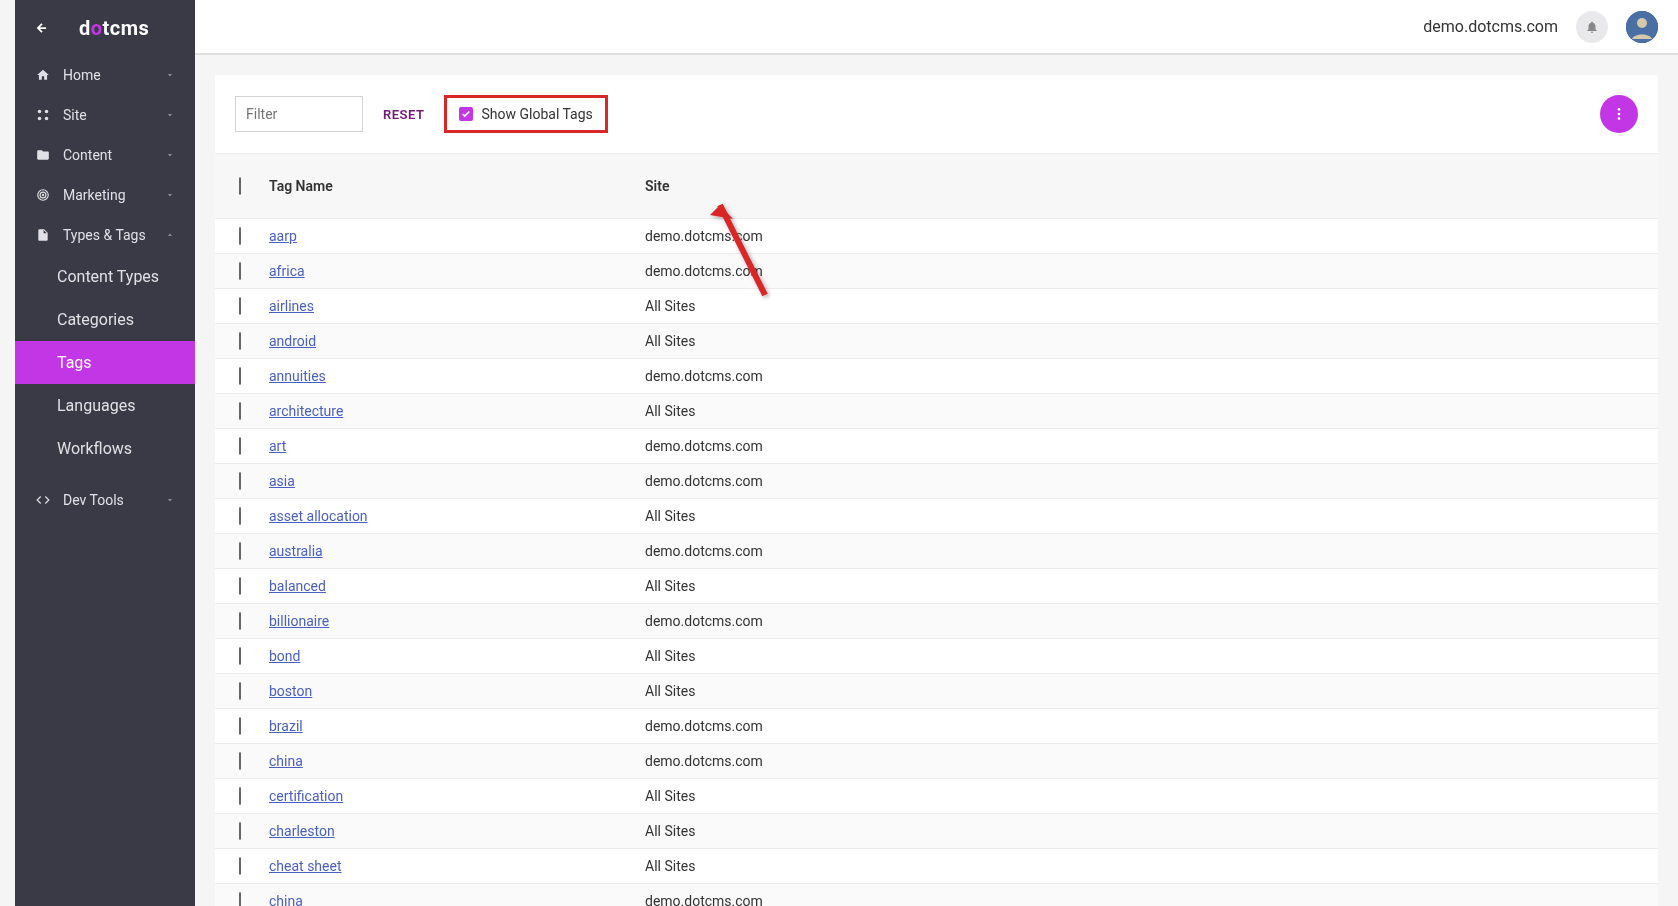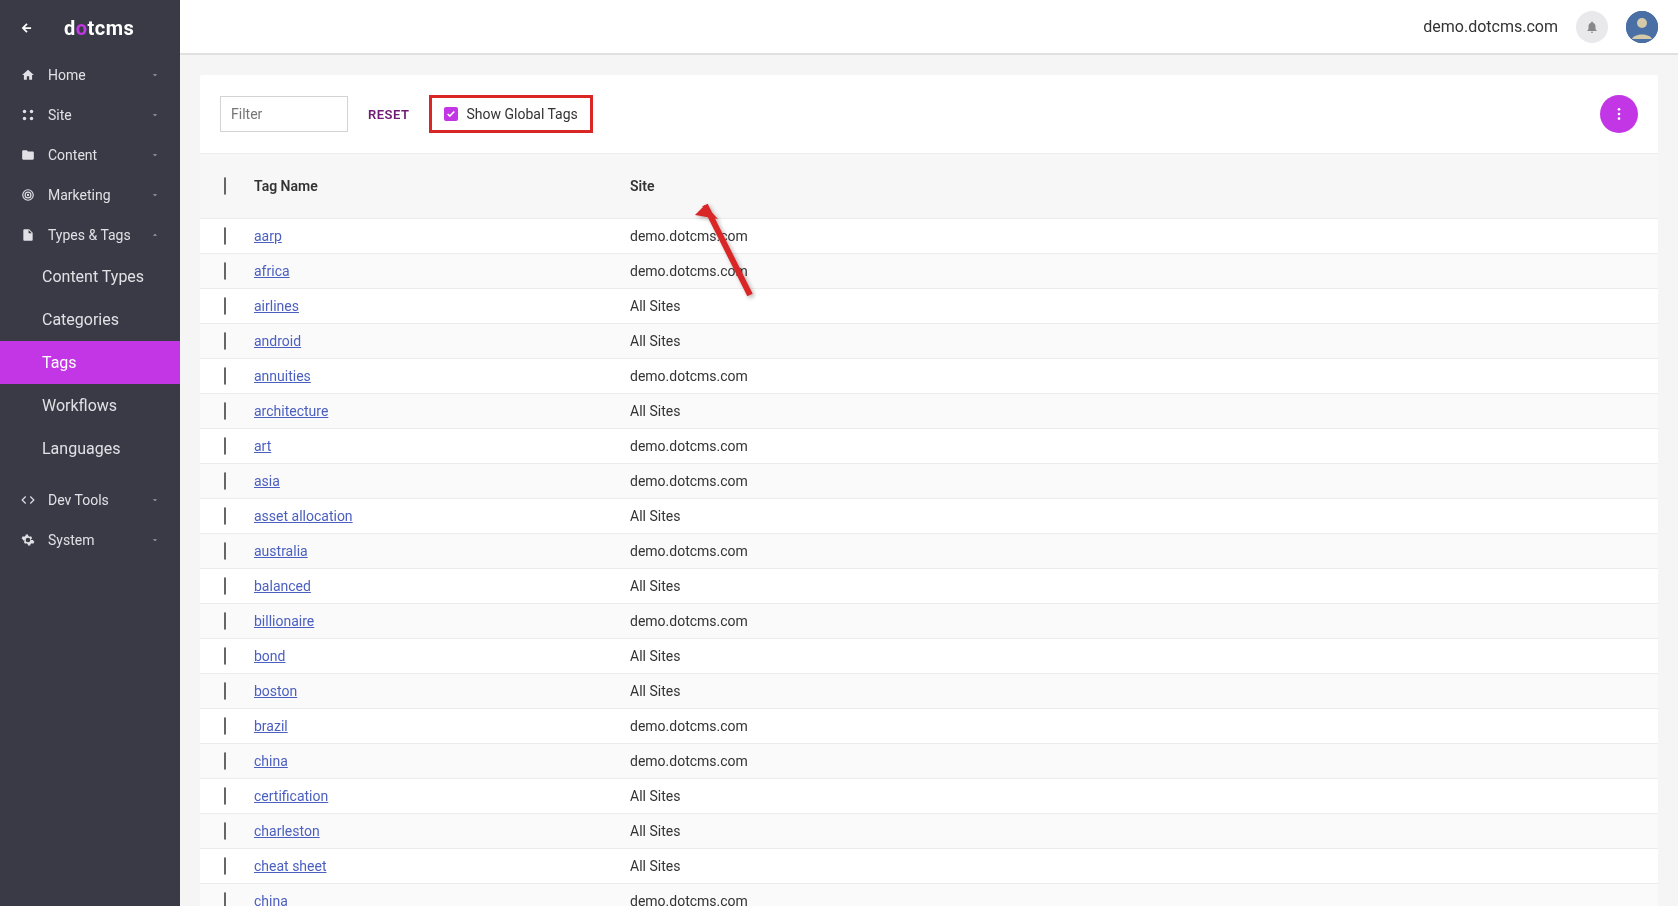--- a/index.html
+++ b/index.html
@@ -1,18 +1,18 @@
 <!DOCTYPE html>
 <html><head>
 <meta charset="utf-8">
 <style>
 * { margin: 0; padding: 0; box-sizing: border-box; font-family: -apple-system, BlinkMacSystemFont, "Segoe UI", Roboto, sans-serif; }
 body { background: #f5f5f5; width: 1678px; height: 906px; overflow: hidden; }
 
-.app { display: flex; height: 100%; }
+.app { display: flex; height: 100%; margin-left: 15px; }
 
 
 .sidebar { width: 180px; background: #3a3a47; color: #fff; display: flex; flex-direction: column; }
 .sidebar-top { height: 55px; display: flex; align-items: center; padding: 0 20px; gap: 30px; }
 .back-btn { color: #fff; cursor: pointer; }
 .logo { font-size: 20px; font-weight: 700; letter-spacing: 0.5px; color: #fff; }
 .logo .dot { color: #c336e5; }
 
 .nav-item { display: flex; align-items: center; padding: 12px 20px; color: #e0e0e5; font-size: 14px; cursor: pointer; gap: 12px; }
 .nav-item .icon { width: 16px; display: inline-flex; align-items: center; justify-content: center; }
@@ -139,45 +139,32 @@
       <span class="chevron">
           <svg width="10" height="10" viewBox="0 0 24 24" fill="currentColor">
             <path d="M7 14l5-5 5 5z"></path>
           </svg>
         </span>
     </div>
 
     <div class="nav-subitem">Content Types</div>
     <div class="nav-subitem">Categories</div>
     <div class="nav-subitem active">Tags</div>
+    <div class="nav-subitem">Languages</div>
     <div class="nav-subitem">Workflows</div>
-    <div class="nav-subitem">Languages</div>
 
     <div style="height:10px"></div>
     <div class="nav-item">
       <span class="icon">
           <svg width="14" height="14" viewBox="0 0 24 24" fill="none" stroke="currentColor" stroke-width="2">
             <polyline points="16 18 22 12 16 6"></polyline>
             <polyline points="8 6 2 12 8 18"></polyline>
           </svg>
         </span>
       <span>Dev Tools</span>
-      <span class="chevron">
-          <svg width="10" height="10" viewBox="0 0 24 24" fill="currentColor">
-            <path d="M7 10l5 5 5-5z"></path>
-          </svg>
-        </span>
-    </div>
-    <div class="nav-item">
-      <span class="icon">
-          <svg width="14" height="14" viewBox="0 0 24 24" fill="currentColor">
-            <path d="M12 8a4 4 0 100 8 4 4 0 000-8zm9 4a7.5 7.5 0 01-.1 1.3l2.1 1.6-2 3.5-2.5-1a7.5 7.5 0 01-2.2 1.3l-.4 2.6h-4l-.4-2.6a7.5 7.5 0 01-2.2-1.3l-2.5 1-2-3.5 2.1-1.6A7.5 7.5 0 013 12c0-.4 0-.9.1-1.3L1 9.1l2-3.5 2.5 1A7.5 7.5 0 017.7 5.3L8.1 2.7h4l.4 2.6a7.5 7.5 0 012.2 1.3l2.5-1 2 3.5-2.1 1.6c.1.4.1.9.1 1.3z"></path>
-          </svg>
-        </span>
-      <span>System</span>
       <span class="chevron">
           <svg width="10" height="10" viewBox="0 0 24 24" fill="currentColor">
             <path d="M7 10l5 5 5-5z"></path>
           </svg>
         </span>
     </div>
   </div>
 
   <div class="main">
     <div class="header">

